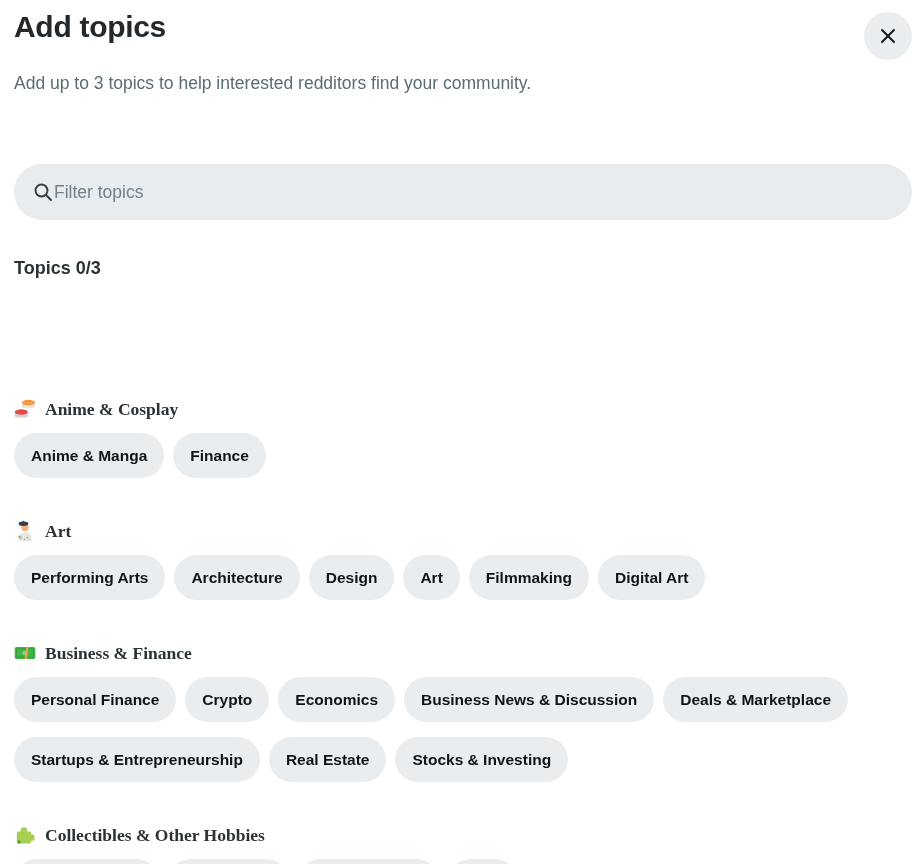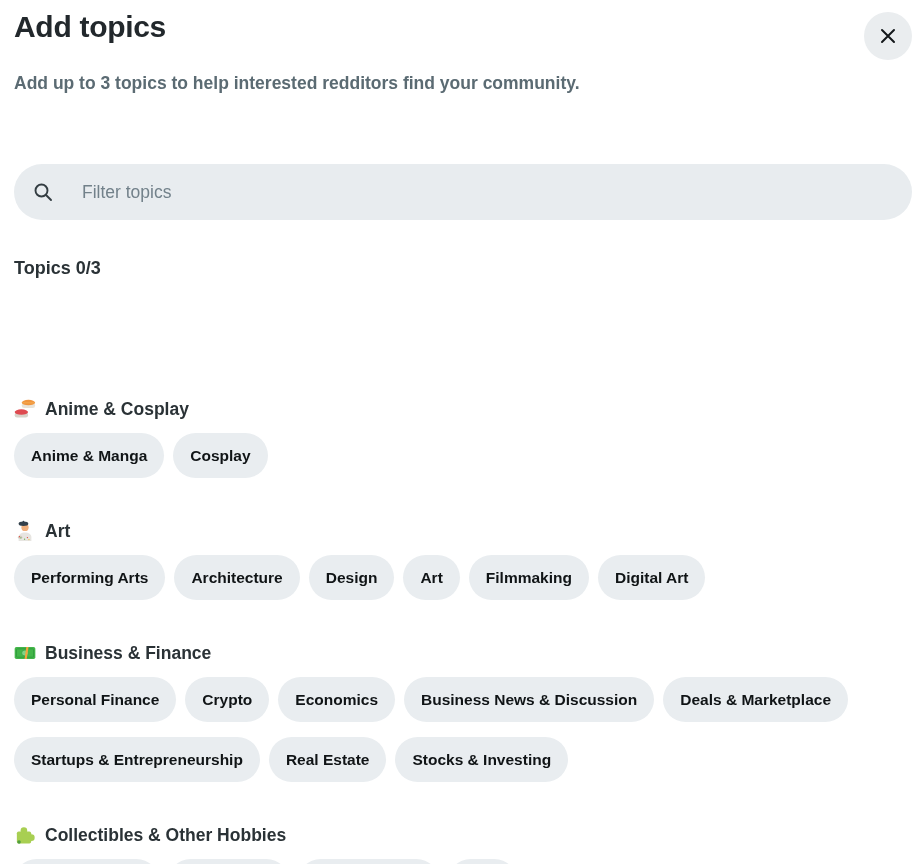--- a/index.html
+++ b/index.html
@@ -14,43 +14,43 @@
 
   
   .header-row { display: flex; align-items: flex-start; justify-content: space-between; padding-top: 10px; text-align: right; }
   .title { font-size: 30px; font-weight: 800; letter-spacing: -0.3px; color: #22282c; line-height: 1.15; }
   .close-btn {
     width: 48px; height: 48px; border-radius: 50%;
     background: #eaedef; border: none; cursor: pointer;
     display: flex; align-items: center; justify-content: center;
     margin-top: 2px; flex: 0 0 auto;
   }
-  .subtitle { margin-top: 13px; font-size: 17.5px; color: #5b6b73; font-weight: 700; }
+  .subtitle { margin-top: 13px; font-size: 17.5px; color: #5b6b73; font-weight: 400; }
 
   
   .search-pill {
     margin-top: 70px; height: 56px; border-radius: 28px;
     background: #e8ecef; display: flex; align-items: center;
-    padding: 0 18px; gap: 28px;
+    padding: 0 18px; gap: 0;
   }
   .search-pill input {
     flex: 1; border: none; background: transparent; outline: none;
     font-size: 17.5px; color: #22282c;
     font-family: "Liberation Sans", "DejaVu Sans", sans-serif;
   }
   .search-pill input::placeholder { color: #72818a; opacity: 1; }
 
   
   .topics-counter { margin-top: 38px; font-size: 18px; font-weight: 700; color: #2a3236; }
 
   
   .sections { margin-top: 119px; }
   .topic-section { margin-top: 42px; }
   .topic-section:first-child { margin-top: 0; }
-  .section-header { display: flex; align-items: center; gap: 9px; margin-bottom: 13px; }
+  .section-header { display: flex; align-items: center; gap: 9px; margin-bottom: 13px; font-family: Liberation Serif, serif; }
   .section-emoji { width: 22px; height: 22px; display: inline-flex; align-items: center; justify-content: center; }
   .section-emoji svg { width: 22px; height: 22px; }
   .section-title { font-size: 17.5px; font-weight: 700; color: #2a3236; }
 
   .chips { display: flex; flex-wrap: wrap; gap: 15px 9px; }
   .chip {
     height: 45px; border-radius: 23px; background: #e9edf0;
     border: none; cursor: pointer; padding: 0 17px;
     font-size: 15.5px; font-weight: 600; color: #101416;
     font-family: "Liberation Sans", "DejaVu Sans", sans-serif;
@@ -96,21 +96,21 @@
               <ellipse cx="13.1" cy="4.2" rx="6.1" ry="2.5" fill="#f0953e"></ellipse>
               <path d="M7.6 3.6 h11 v1.4 h-11 z" fill="#f4a94f" opacity="0.7"></path>
               <rect x="0.6" y="13" width="12.2" height="4.8" rx="2.2" fill="#d8d3ca"></rect>
               <ellipse cx="6.7" cy="12.8" rx="6.1" ry="2.5" fill="#de4a50"></ellipse>
             </svg>
           </span>
       <span class="section-title">Anime &amp; Cosplay</span>
     </div>
     <div class="chips">
           <button class="chip">Anime &amp; Manga</button>
-          <button class="chip">Cosplay</button>
+          <button class="chip">Finance</button>
         </div>
   </div>
 
   <div class="topic-section">
     <div class="section-header">
       <span class="section-emoji">
             <svg viewBox="0 0 20 20">
               <circle cx="10" cy="6.8" r="3.3" fill="#f1b07d"></circle>
               <ellipse cx="8.6" cy="3.4" rx="4.4" ry="2" fill="#33404b"></ellipse>
               <circle cx="8.6" cy="1.4" r="0.8" fill="#33404b"></circle>

